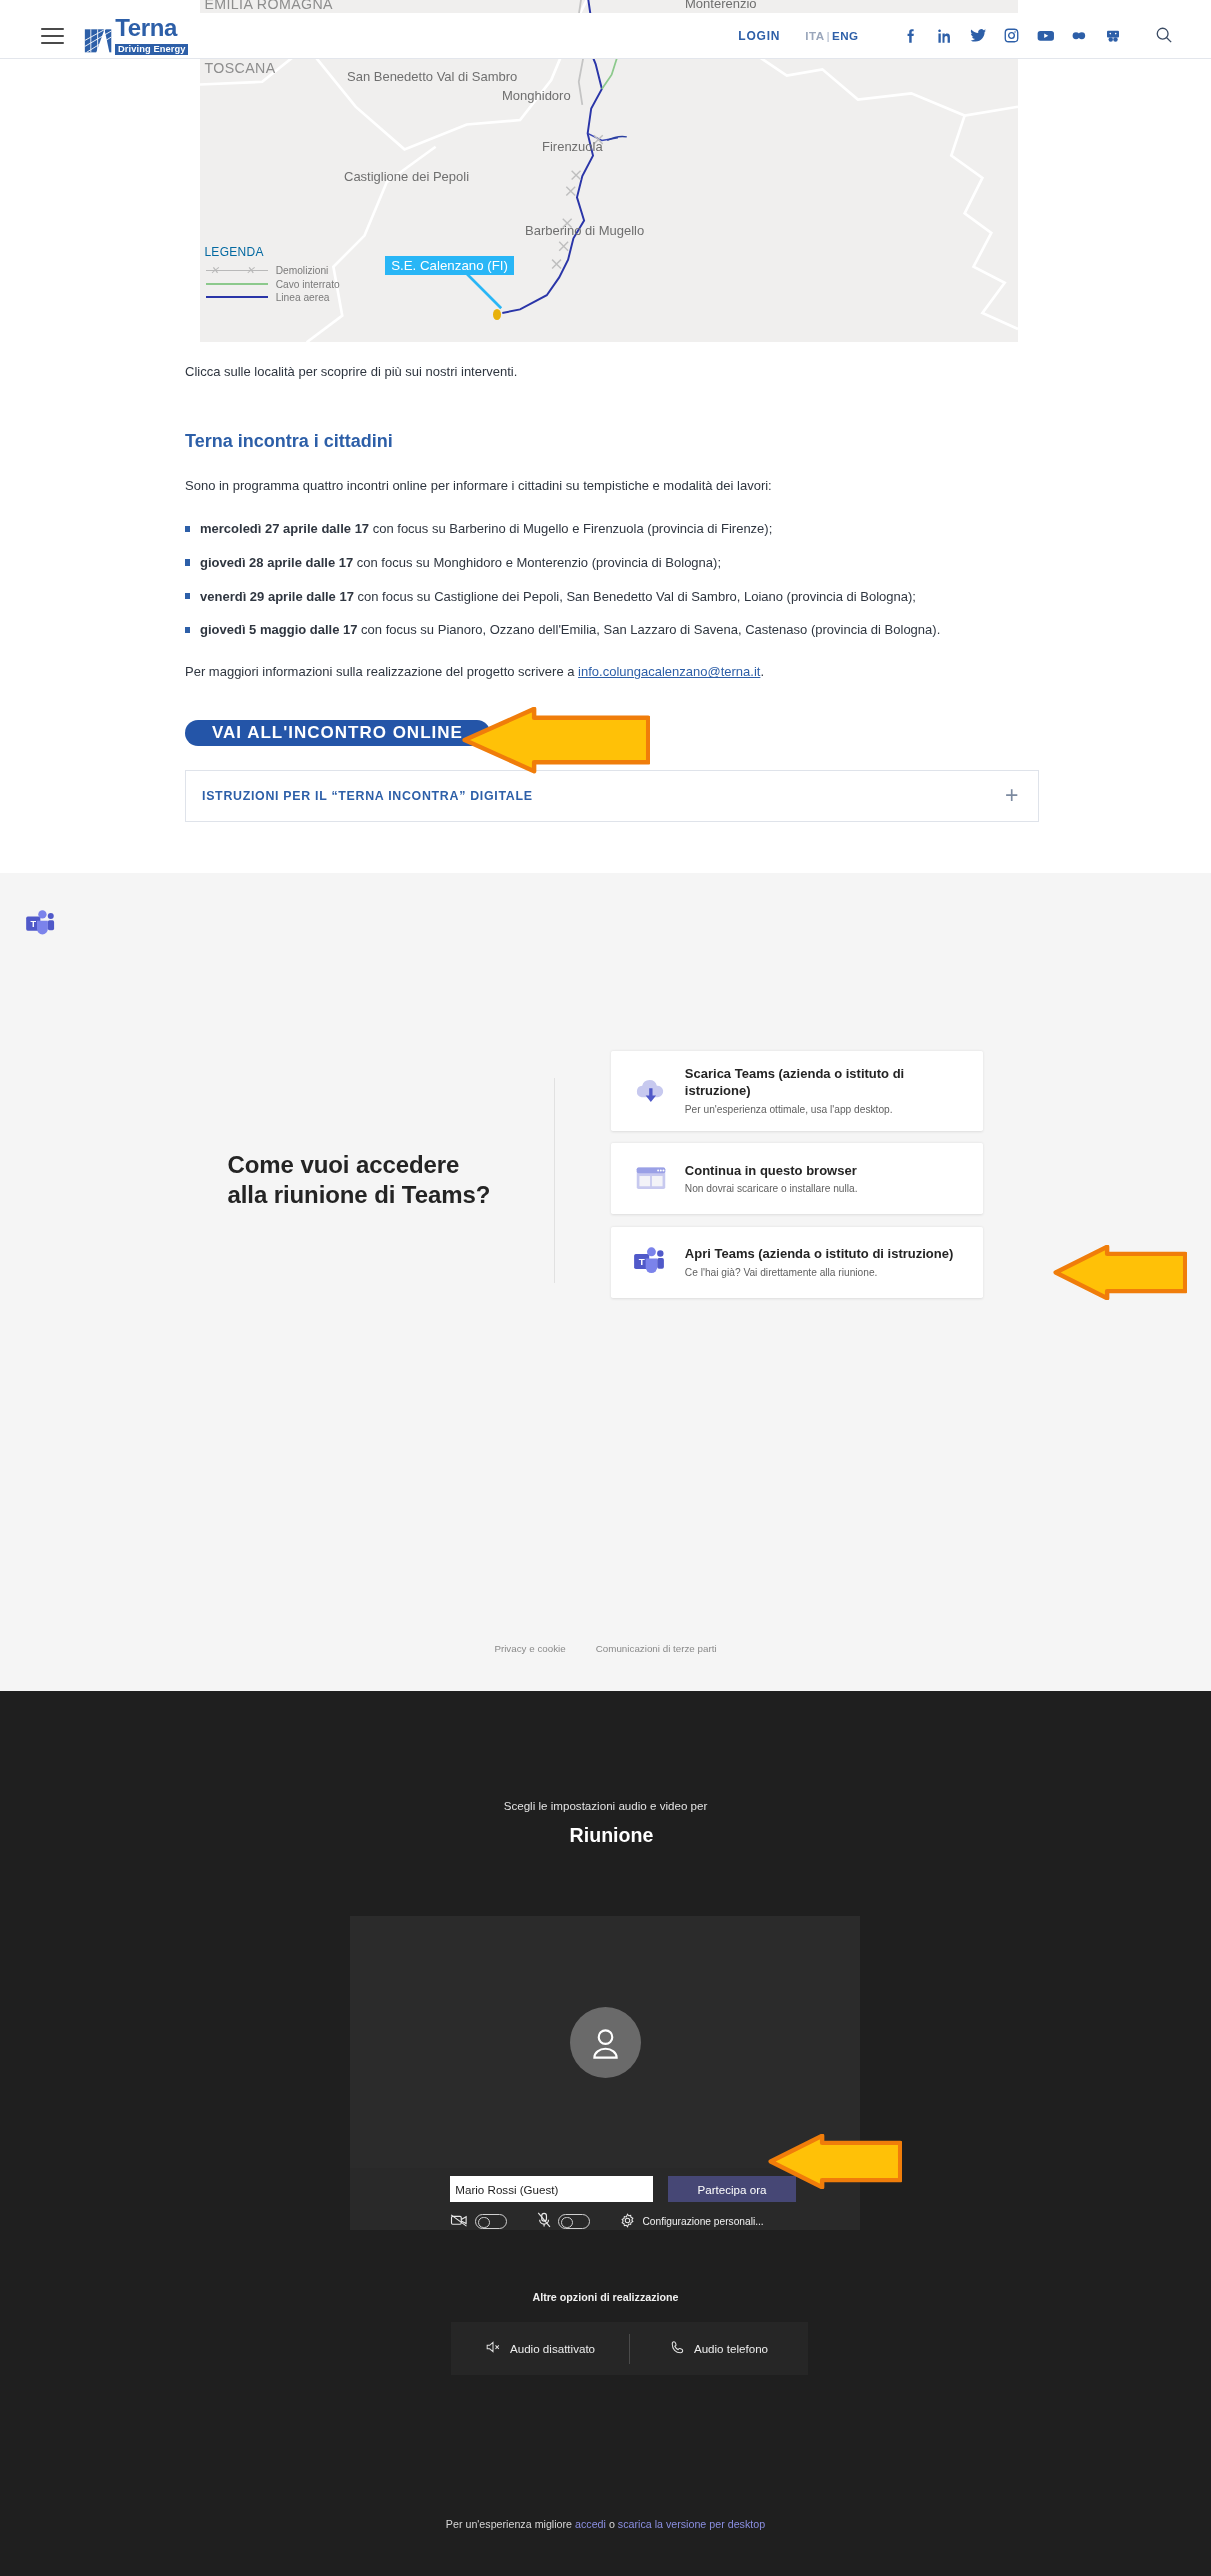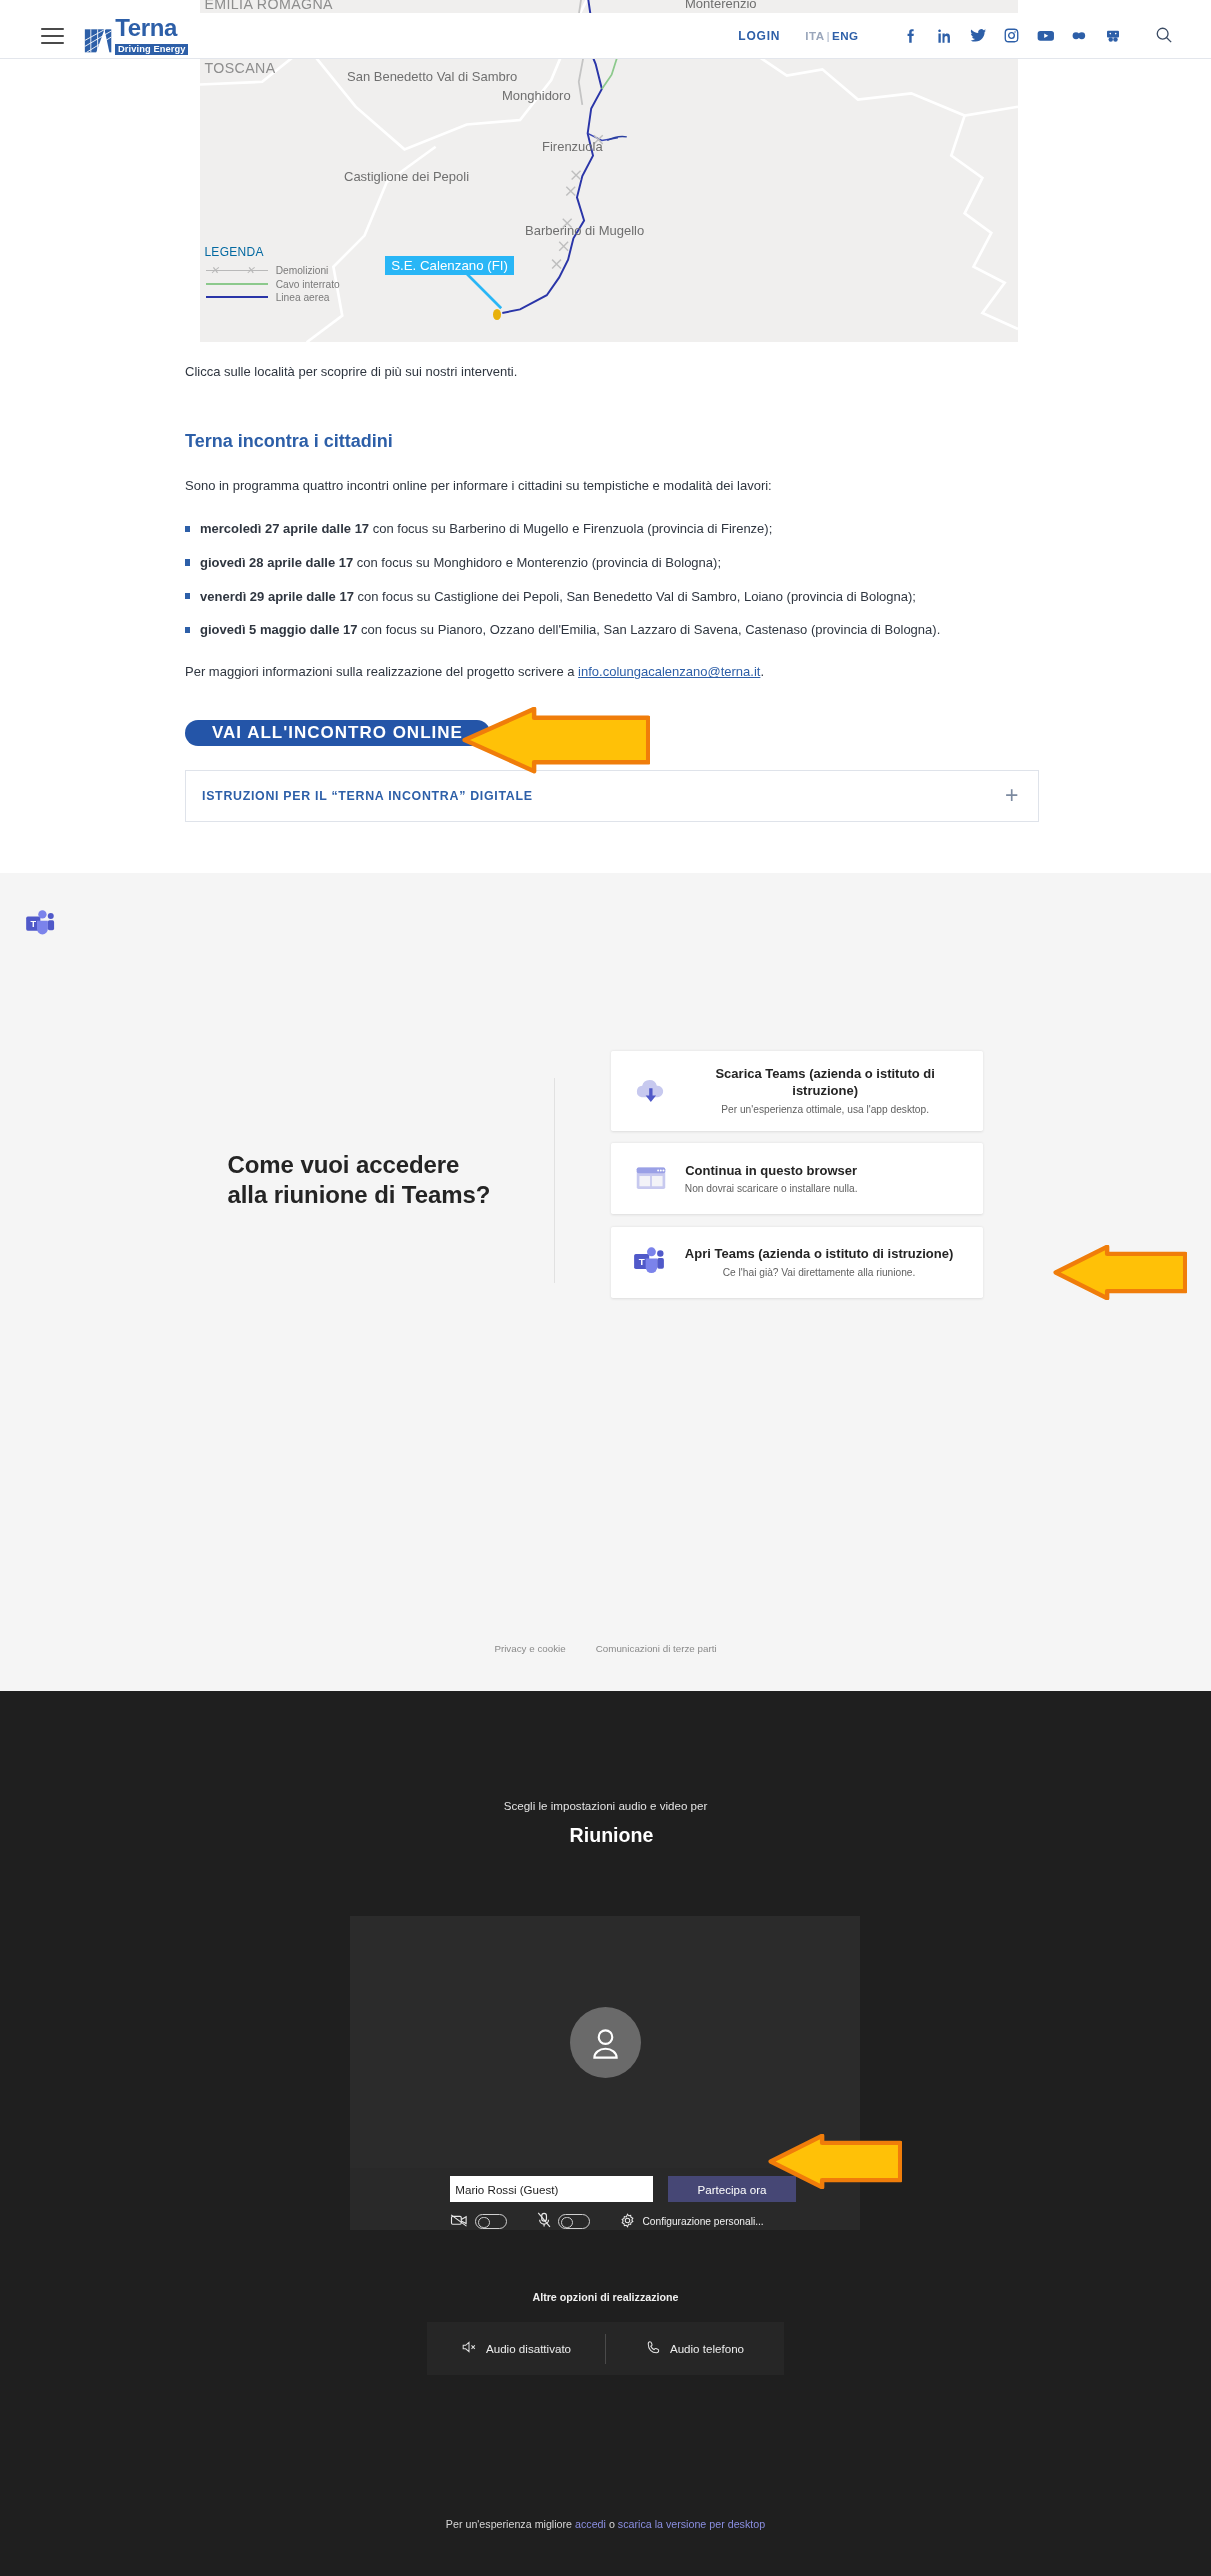--- a/index.html
+++ b/index.html
@@ -141,21 +141,21 @@
   }
   .teams-question {
     width: 267px; font-size: 24px; font-weight: bold; color: #242424;
     line-height: 1.28; letter-spacing: -0.1px; margin-right: 59px;
   }
   .teams-divider { width: 0.9px; height: 205px; background: #e1e1e1; margin-right: 57px; }
   .choice-col { width: 372px; }
   .choice-card {
     background: #ffffff; border-radius: 1.8px; box-shadow: 0 0.9px 2.7px rgba(0,0,0,.10);
     display: flex; align-items: center; padding: 14.2px 18px; margin-bottom: 12.4px;
-    cursor: pointer; min-height: 71px; text-align: center;
+    cursor: pointer; min-height: 71px;
   }
   .choice-icon { width: 43px; min-width: 43px; height: 37px; display: flex; align-items: center; justify-content: center; margin-right: 12.4px; }
   .choice-title { font-size: 13px; font-weight: bold; color: #242424; line-height: 1.25; }
   .choice-sub { font-size: 10.2px; color: #616161; margin-top: 3.6px; line-height: 1.3; }
 
   .teams-footer {
     position: absolute; left: 0; bottom: 37px; width: 1211px;
     display: flex; justify-content: center; gap: 30px;
   }
   .teams-footer a { font-size: 9.8px; color: #8a8a8a; text-decoration: none; cursor: pointer; }
@@ -190,21 +190,21 @@
   .tog-group { display: flex; align-items: center; margin-right: 30px; }
   .tog-switch { width: 32px; height: 15px; border: 1.2px solid #cfcfcf; border-radius: 8px;
                 position: relative; margin-left: 7.1px; cursor: pointer; }
   .tog-switch::after { content: ""; position: absolute; left: 1.8px; top: 1.6px; width: 9.8px; height: 9.8px;
                        border: 1.2px solid #cfcfcf; border-radius: 50%; }
   .pj-device { display: flex; align-items: center; cursor: pointer; }
   .pj-device-text { font-size: 10.2px; color: #f0f0f0; margin-left: 7.1px; }
 
   .alt-head { position: absolute; left: 0; top: 600px; width: 1211px; text-align: center;
               font-size: 10.7px; font-weight: bold; color: #f0f0f0; }
-  .alt-box { position: absolute; left: 427px; top: 631px; width: 357px; height: 53px;
+  .alt-box { position: absolute; left: 451px; top: 631px; width: 357px; height: 53px;
              background: #262626; display: flex; align-items: center; }
   .alt-opt { flex: 1; display: flex; align-items: center; justify-content: center; cursor: pointer; }
   .alt-opt-text { font-size: 11.6px; color: #ececec; margin-left: 9px; }
   .alt-sep { width: 0.9px; height: 30px; background: #4a4a4a; }
 
   .pj-bottom { position: absolute; left: 0; bottom: 46px; width: 1211px; text-align: center;
                font-size: 10.7px; color: #d6d6d6; }
   .pj-bottom a { color: #8a8ee0; text-decoration: none; cursor: pointer; }
 </style>
 </head>

